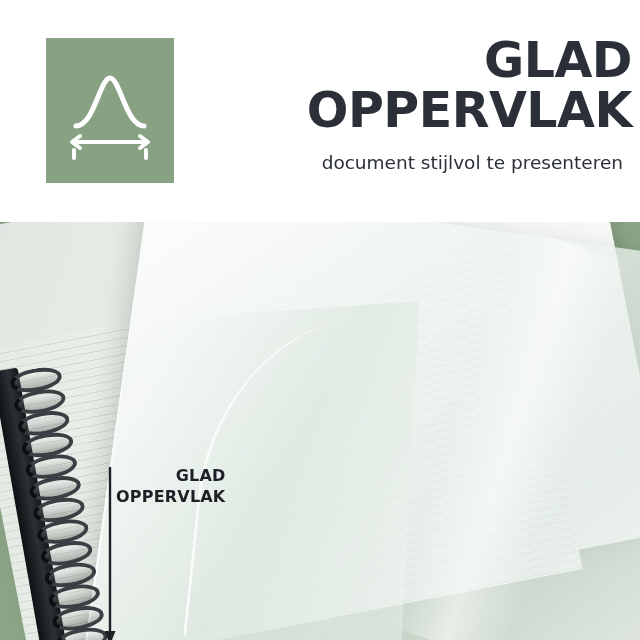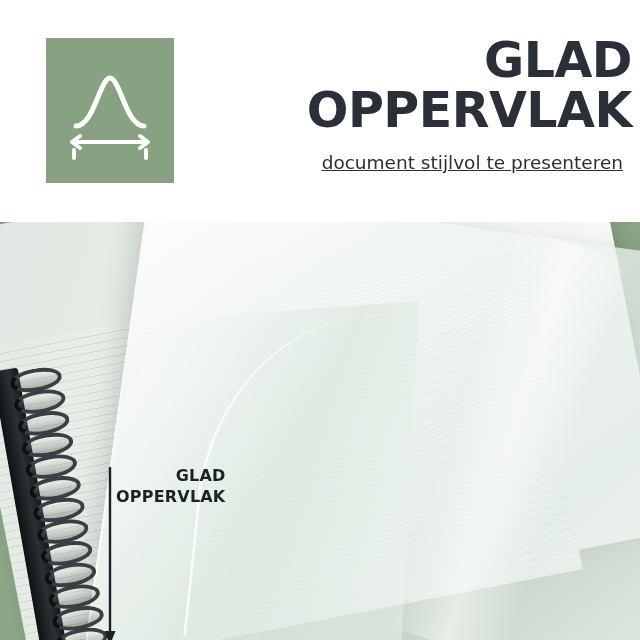--- a/index.html
+++ b/index.html
@@ -63,21 +63,20 @@
     left: 203px;
     top: 150px;
     width: 420px;
     font-size: 18.5px;
     line-height: 26px;
     color: #2b3038;
     font-family: "DejaVu Sans", sans-serif;
   }
   .banner-sub .s2 {
     display: block;
-    text-decoration: underline;
   }
 
   
   .photo {
     position: absolute;
     left: 0;
     top: 222px;
     width: 640px;
     height: 418px;
     background: #8ba486;

